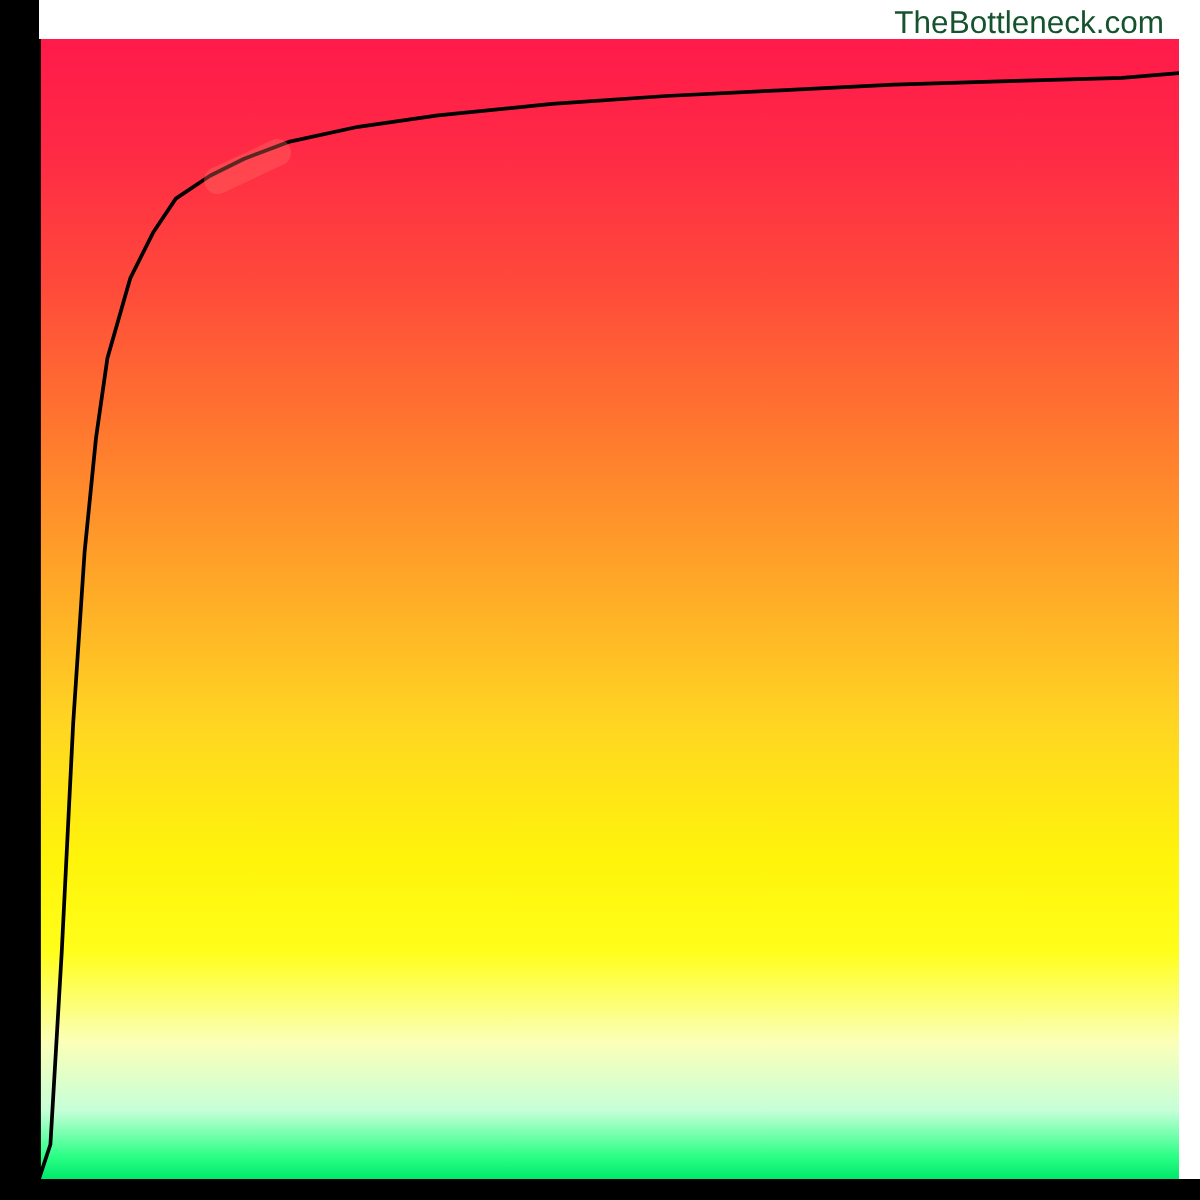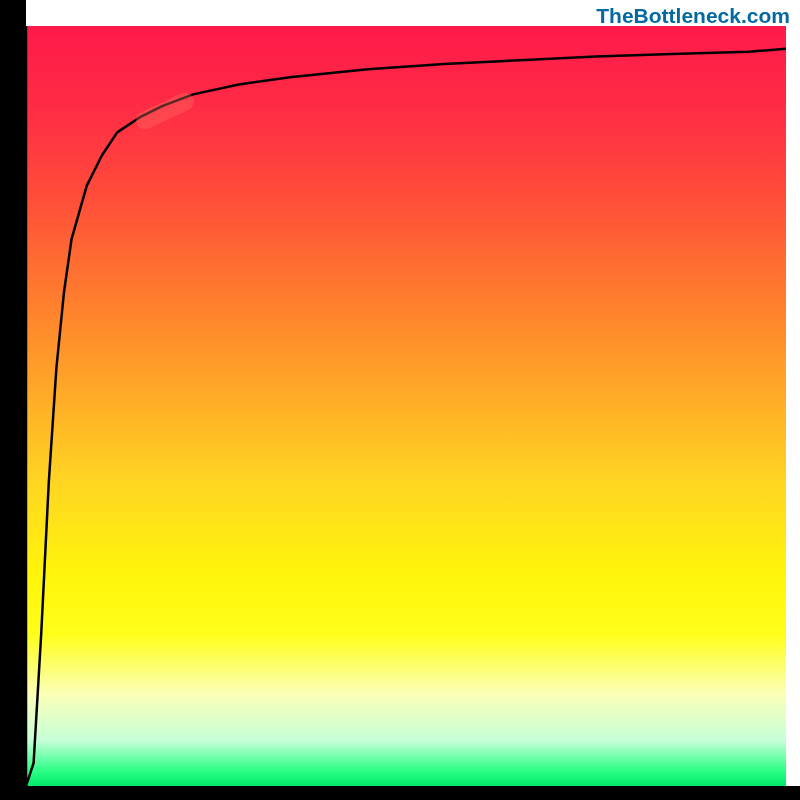--- a/index.html
+++ b/index.html
@@ -55,24 +55,24 @@
     position: absolute;
     left: 0;
     bottom: 0;
     width: 800px;
     height: 14px;
     background: #000000;
   }
   .credit {
     position: absolute;
     top: 4px;
-    right: 10px;
-    color: #0369a1;
+    right: 24px;
+    color: #14532d;
     font-size: 21px;
-    font-weight: 700;
+    font-weight: 400;
     letter-spacing: 0px;
   }
   .marker {
     position: absolute;
     width: 62px;
     height: 18px;
     background: rgba(255, 114, 100, 0.35);
     border-radius: 9px;
     transform-origin: center center;
   }

